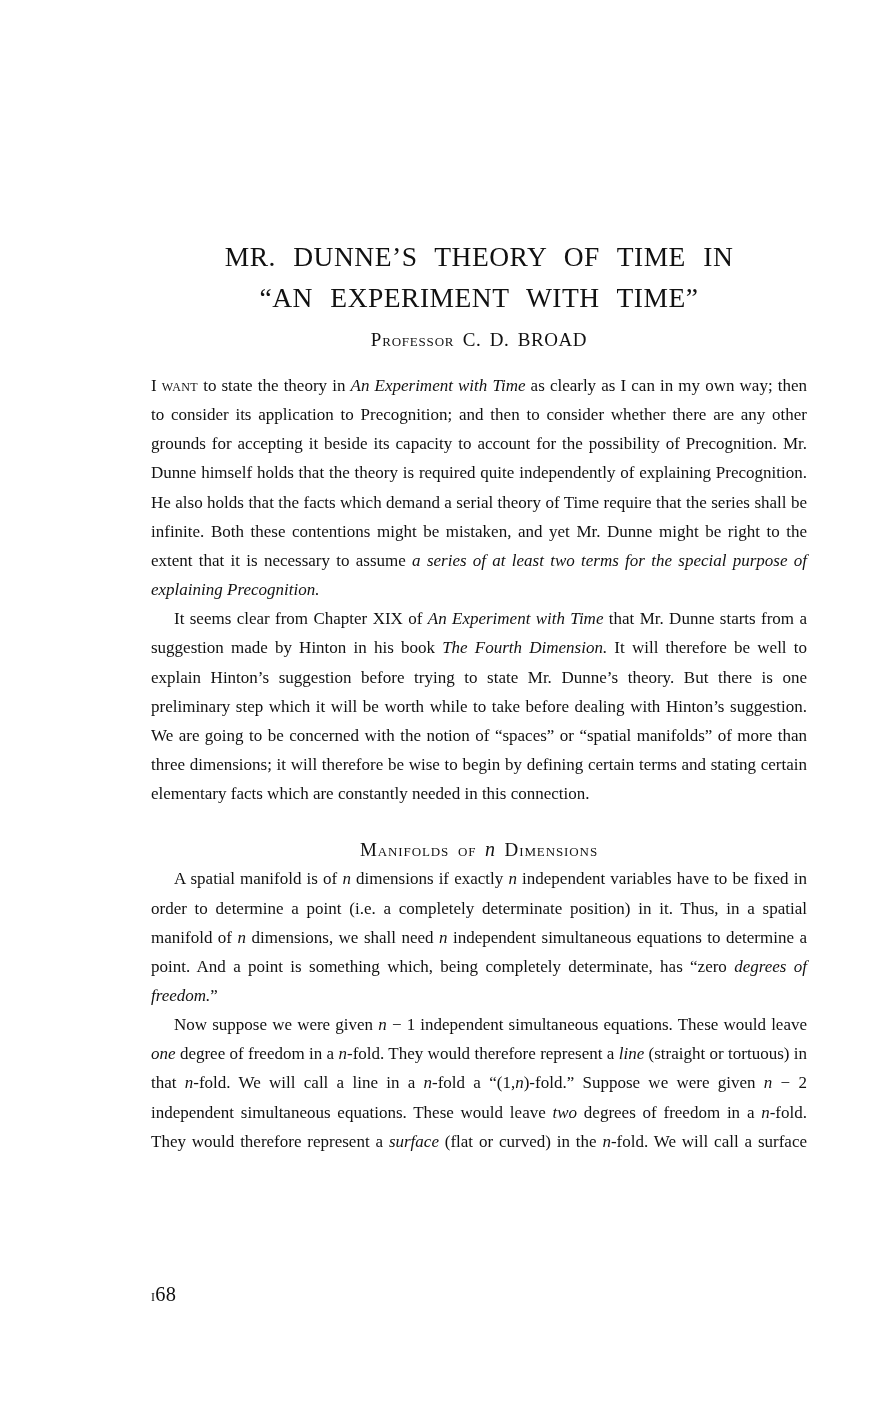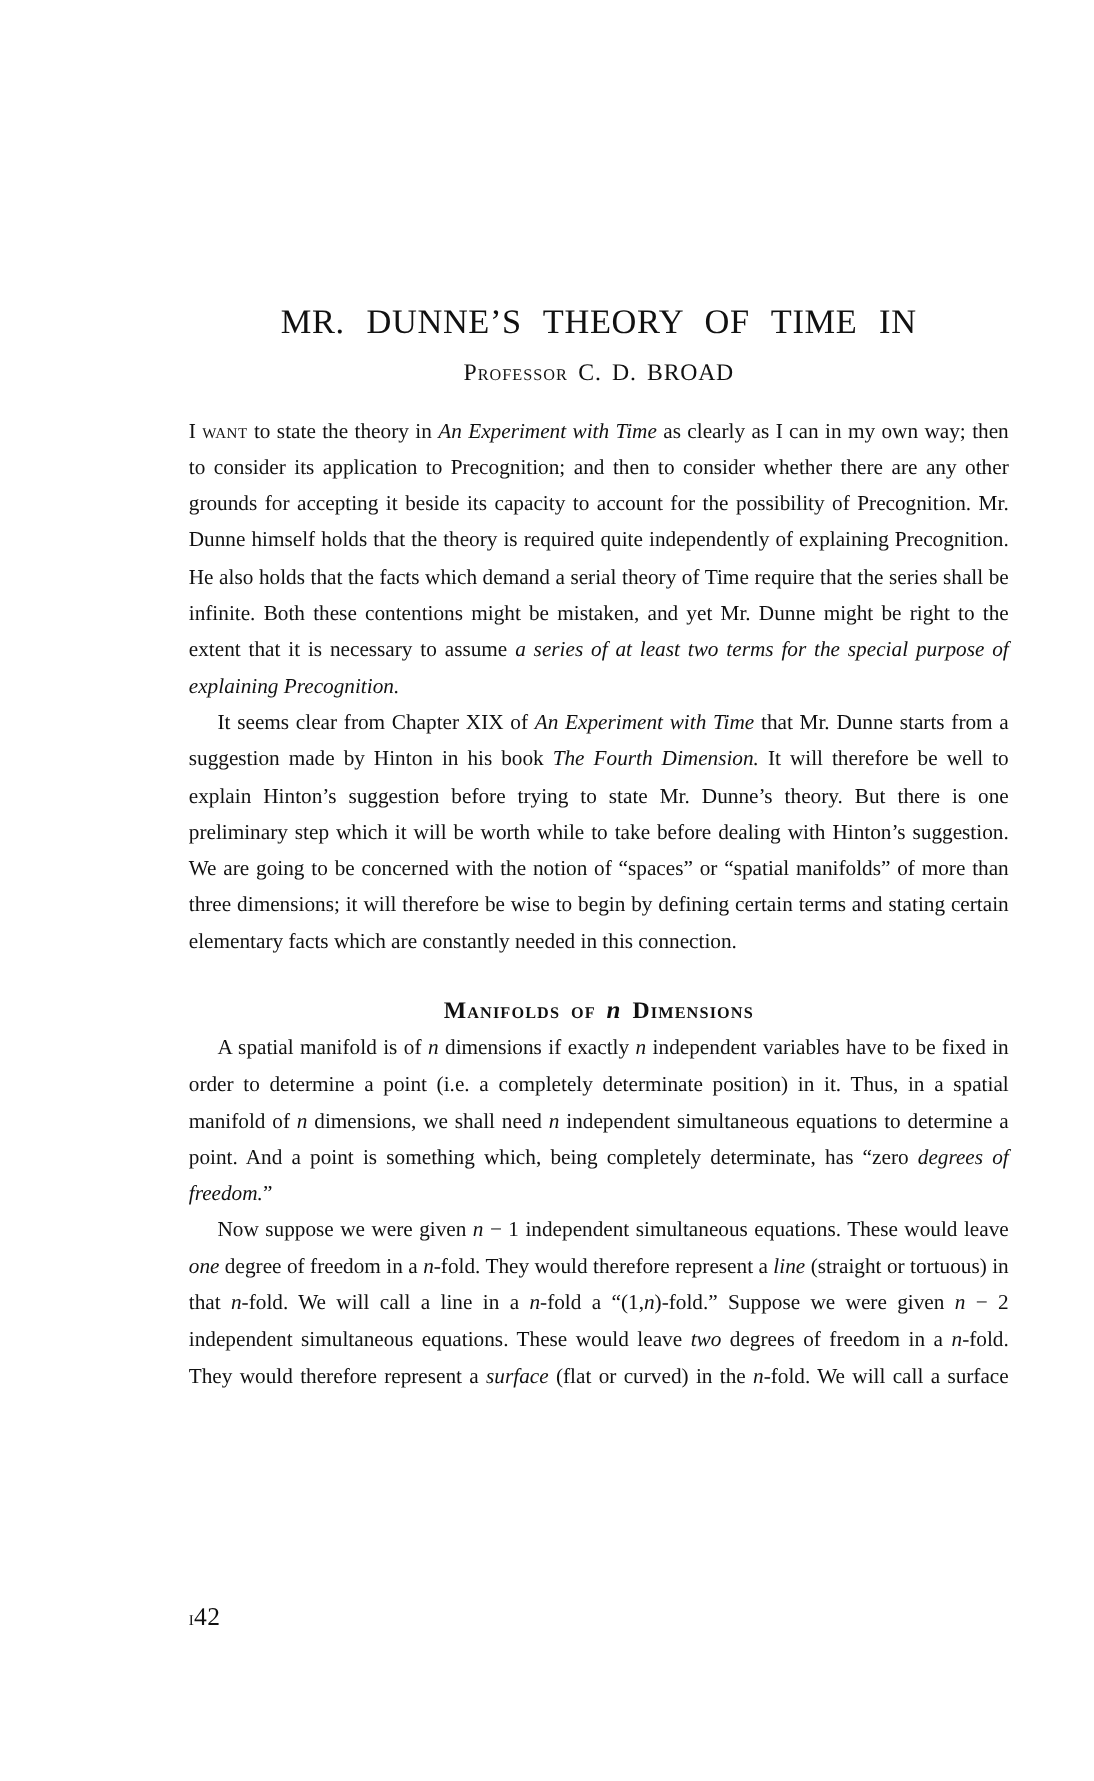--- a/index.html
+++ b/index.html
@@ -99,21 +99,21 @@
   }
 
   
   .section-heading {
     text-align: center;
     font-size: 19px;
     font-variant: small-caps;
     letter-spacing: 0.9px;
     word-spacing: 3px;
     margin: 30px 0 3px 0;
-    font-weight: bold;
+    font-weight: normal;
   }
   .section-heading .n {
     font-variant: normal;
     font-style: italic;
     font-size: 20px;
   }
 
   
   .folio {
     position: absolute;
@@ -129,20 +129,21 @@
 </style>
 </head>
 <body>
 
 <div class="page">
 
   <div class="text-block">
 
     <h1 class="title">
       <span class="title-line l1">MR. DUNNE’S THEORY OF TIME IN</span>
+      <span class="title-line l2">“AN EXPERIMENT WITH TIME”</span>
     </h1>
 
     <div class="byline">
       <span class="sc">Professor</span>
       <span>C. D. BROAD</span>
     </div>
 
     <p class="body first" id="para-1"><span>I </span><span class="smallcaps">want</span><span> to state the theory in </span><span class="it">An Experiment with Time</span><span> as clearly as I can in my own way; then to consider its application to Precognition; and then to consider whether there are any other grounds for accepting it beside its capacity to account for the possibility of Precognition. Mr. Dunne himself holds that the theory is required quite independently of explaining Precognition. He also holds that the facts which demand a serial theory of Time require that the series shall be infinite. Both these contentions might be mistaken, and yet Mr. Dunne might be right to the extent that it is necessary to assume </span><span class="it">a series of at least two terms for the special purpose of explaining Precognition.</span></p>
 
     <p class="body indent" id="para-2"><span>It seems clear from Chapter XIX of </span><span class="it">An Experiment with Time</span><span> that Mr. Dunne starts from a suggestion made by Hinton in his book </span><span class="it">The Fourth Dimension.</span><span> It will therefore be well to explain Hinton’s suggestion before trying to state Mr. Dunne’s theory. But there is one preliminary step which it will be worth while to take before dealing with Hinton’s suggestion. We are going to be concerned with the notion of “spaces” or “spatial manifolds” of more than three dimensions; it will therefore be wise to begin by defining certain terms and stating certain elementary facts which are constantly needed in this connection.</span></p>
@@ -151,16 +152,16 @@
       <span>Manifolds of </span><span class="n">n</span><span> Dimensions</span>
     </h2>
 
     <p class="body indent" id="para-3"><span>A spatial manifold is of </span><span class="it">n</span><span> dimensions if exactly </span><span class="it">n</span><span> independent variables have to be fixed in order to determine a point (i.e. a completely determinate position) in it. Thus, in a spatial manifold of </span><span class="it">n</span><span> dimensions, we shall need </span><span class="it">n</span><span> independent simultaneous equations to determine a point. And a point is something which, being completely determinate, has “zero </span><span class="it">degrees of freedom.</span><span>”</span></p>
 
     <p class="body indent last-just" id="para-4"><span>Now suppose we were given </span><span class="it">n</span><span> − 1 independent simultaneous equations. These would leave </span><span class="it">one</span><span> degree of freedom in a </span><span class="it">n</span><span>-fold. They would therefore represent a </span><span class="it">line</span><span> (straight or tortuous) in that </span><span class="it">n</span><span>-fold. We will call a line in a </span><span class="it">n</span><span>-fold a “(1,</span><span class="it">n</span><span>)-fold.” Suppose we were given </span><span class="it">n</span><span> − 2 independent simultaneous equations. These would leave </span><span class="it">two</span><span> degrees of freedom in a </span><span class="it">n</span><span>-fold. They would therefore represent a </span><span class="it">surface</span><span> (flat or curved) in the </span><span class="it">n</span><span>-fold. We will call a surface</span></p>
 
   </div>
 
   <div class="folio">
-    <span class="one">ı</span><span>42</span>
+    <span class="one">ı</span><span>68</span>
   </div>
 
 </div>
 
 </body></html>

